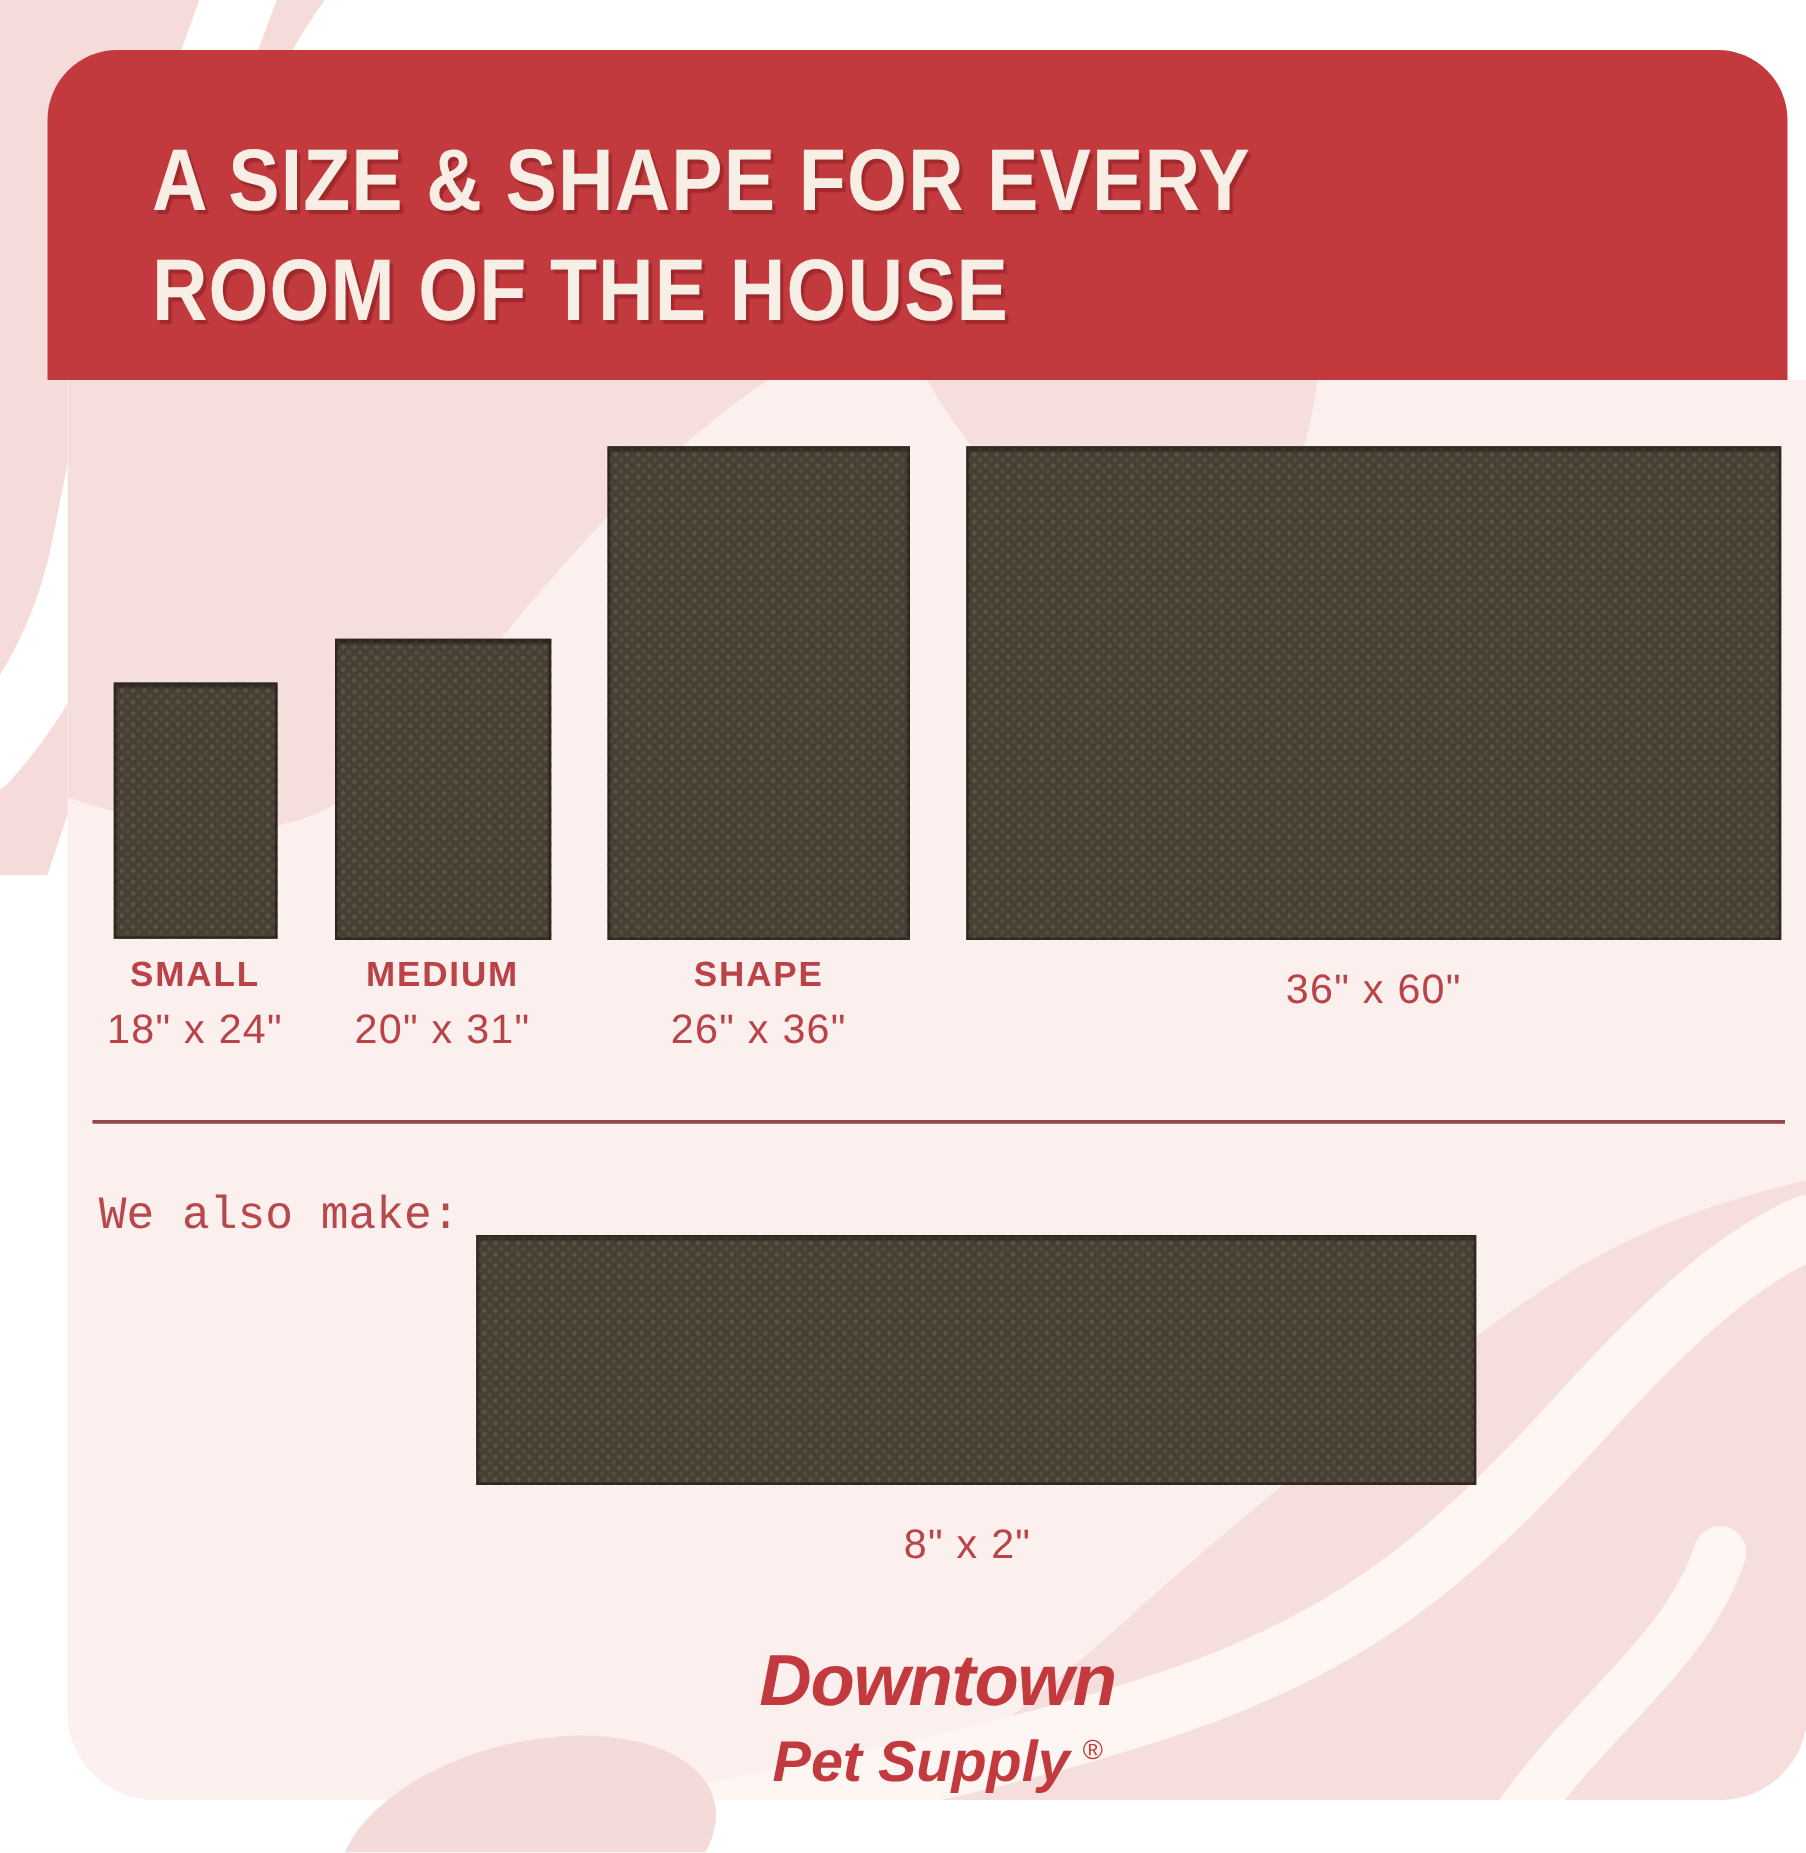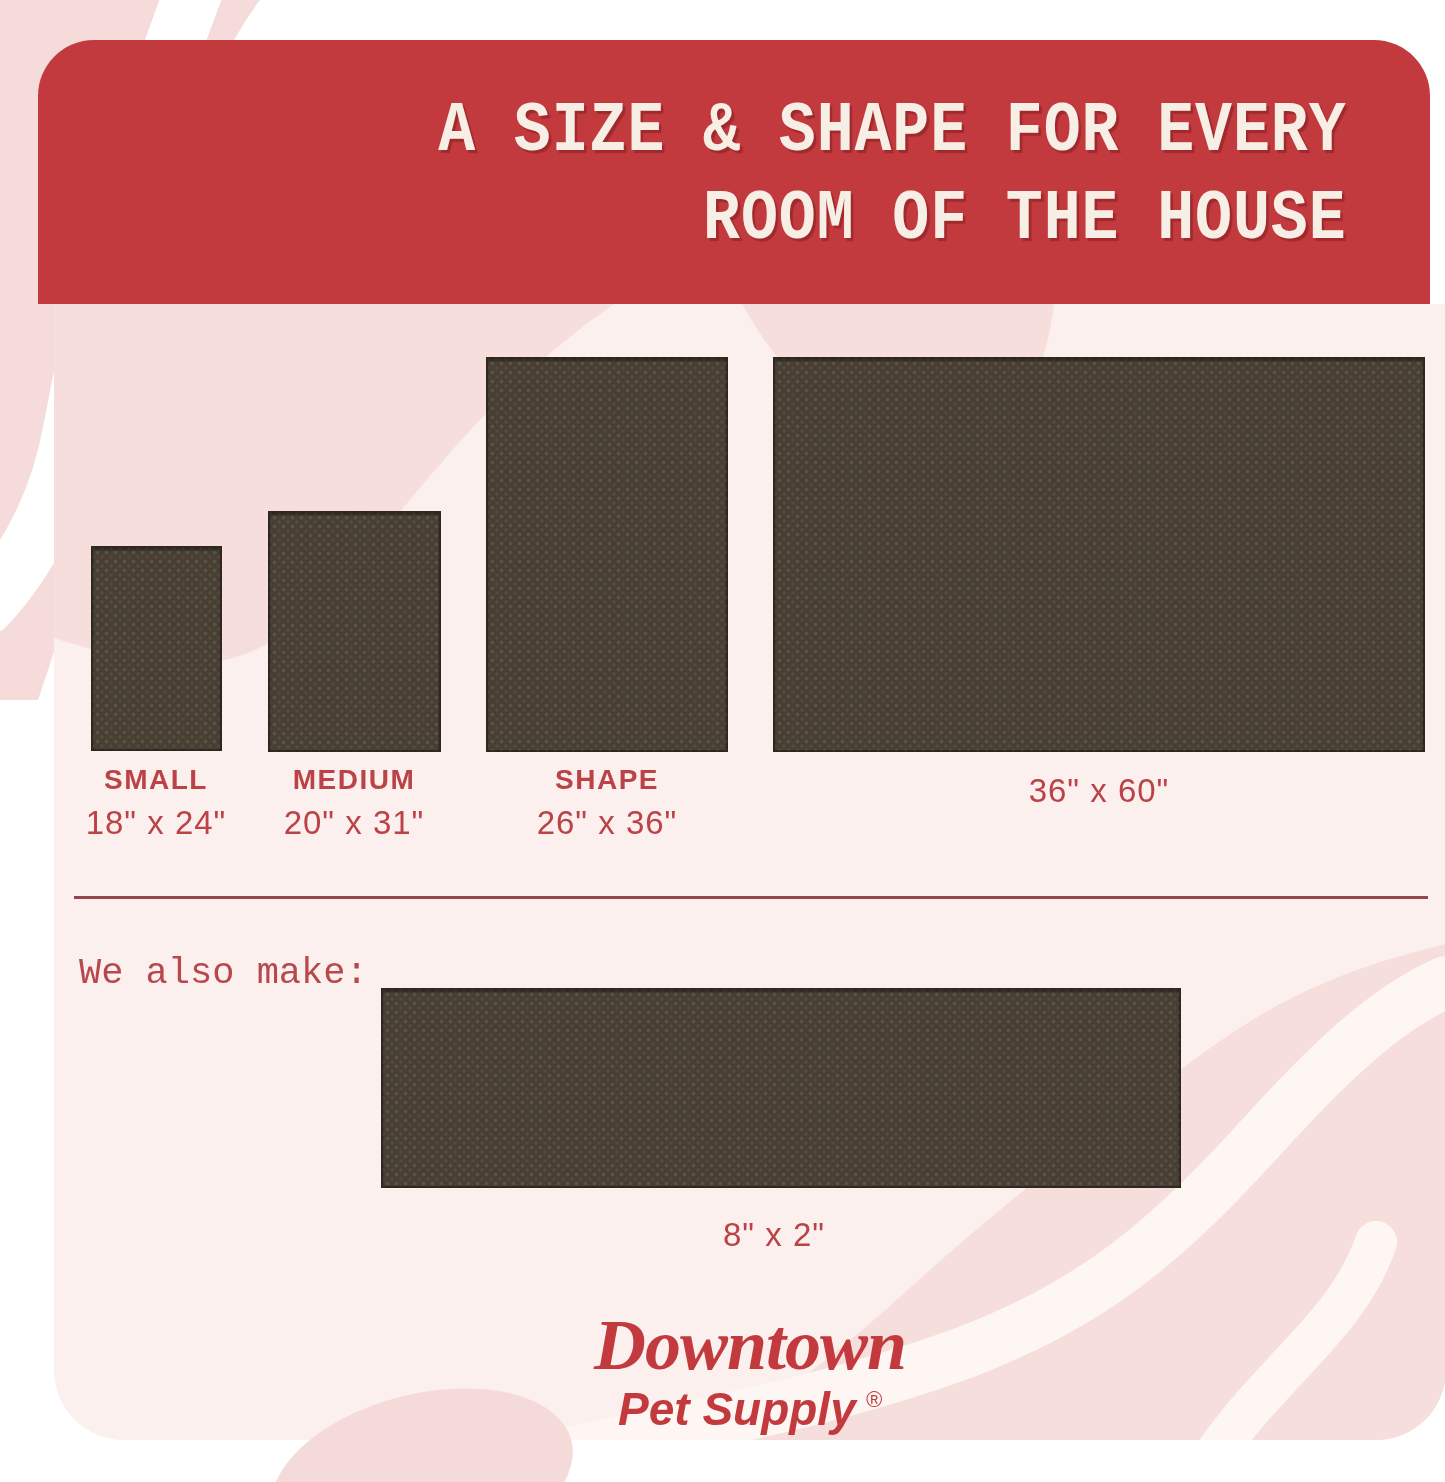--- a/index.html
+++ b/index.html
@@ -9,21 +9,21 @@
     font-family:"Liberation Sans", sans-serif;
   }
   .corner-decor { position:absolute; left:0; top:0; z-index:0; }
 
   .card { position:absolute; left:38px; top:40px; width:1392px; height:1400px; z-index:1; }
 
   .banner {
     position:absolute; left:0; top:0; width:100%; height:264px;
     background:#c33a3e; border-radius:56px 56px 0 0;
   }
-  .banner-title { padding-top:48px; text-align:right;font-family:Liberation Mono, monospace; }
+  .banner-title { padding-top:60px; text-align:left; }
   .banner-title .line {
     display:block; color:#f7efe5; font-weight:bold; font-size:70px; line-height:88px;
     letter-spacing:1px; transform:scaleX(0.88); transform-origin:50% 50%;
     text-shadow:3px 3px 1px rgba(115,22,25,0.45);
   }
 
   .content {
     position:absolute; left:0; top:264px; width:100%; height:1136px;
     background:#fbf0ee; border-radius:0 0 70px 70px; overflow:hidden;margin-left:16px;
   }
@@ -53,21 +53,21 @@
   .label-medium { left:140px;  top:460px; }
   .label-large  { left:393px;  top:460px; }
   .label-xlarge { left:885px;  top:460px; }
   .label-runner { left:560px;  top:904px; }
 
   .divider { position:absolute; left:20px; top:592px; width:1354px; height:3px; background:#94464b; }
 
   .also-make { position:absolute; left:25px; top:648px; font-size:37px; color:#b7484c;font-family:Liberation Mono, monospace; }
 
   .brand { position:absolute; left:0; top:1012px; width:100%; text-align:center; color:#c23a3e; font-style:italic; }
-  .brand-main { font-size:72px; font-weight:800; letter-spacing:-1px; line-height:58px;font-family:Liberation Serif, serif; }
+  .brand-main { font-size:58px; font-weight:800; letter-spacing:-1px; line-height:58px; }
   .brand-sub  { font-size:46px; font-weight:bold; line-height:52px;text-align:center; }
   .brand-reg  { font-size:22px; font-weight:normal; vertical-align:18px; margin-left:10px; }
 
   .bottom-blob {
     position:absolute; left:268px; top:1394px; width:308px; height:168px;
     background:#f4dbd9; border-radius:50%; transform:rotate(-14deg); z-index:2;
   }
 </style>
 </head>
 <body>

